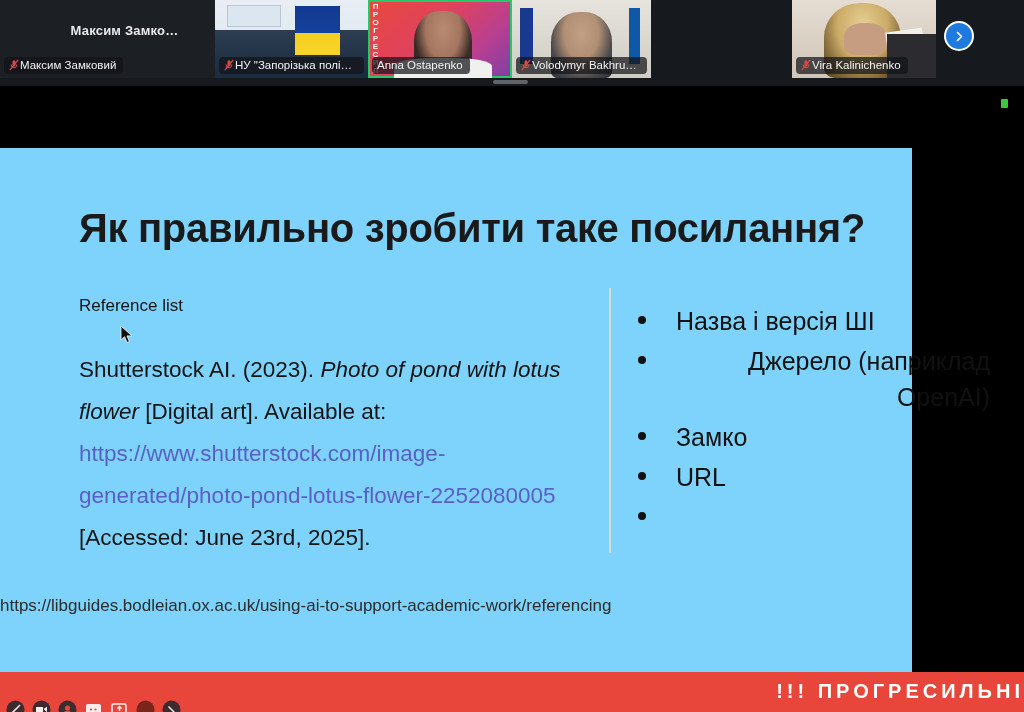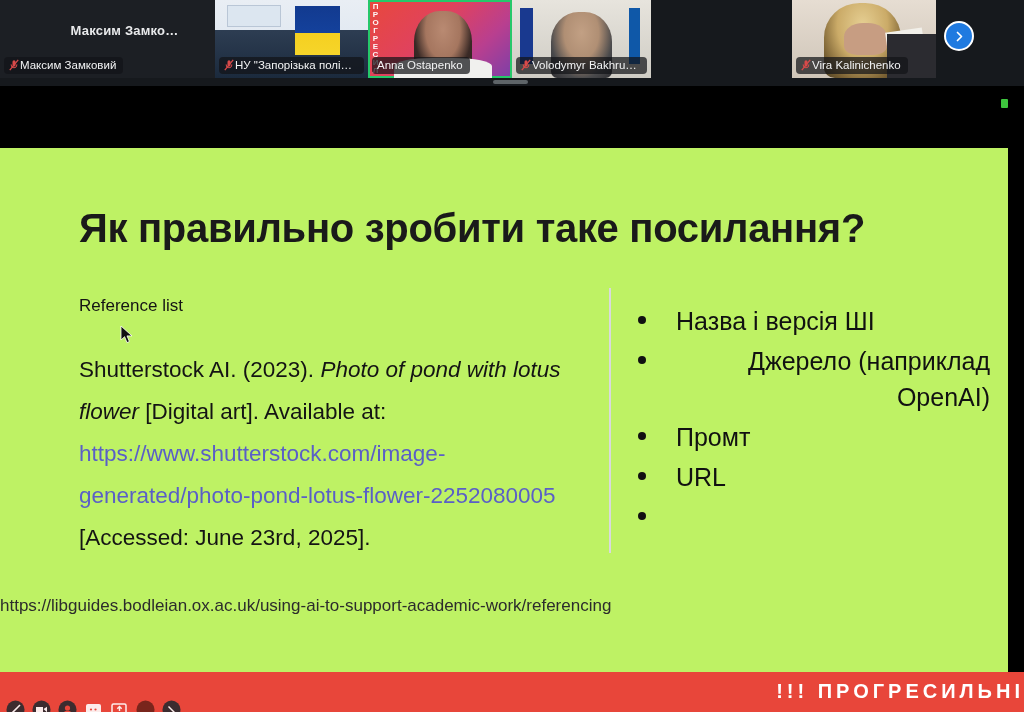--- a/index.html
+++ b/index.html
@@ -144,22 +144,22 @@
     position:absolute; left:0; top:86px; width:1024px; height:62px;
     background:#000;
   }
   #rec-dot {
     position:absolute; left:1001px; top:99px;
     width:7px; height:9px; background:#3ec63e; border-radius:1px;
   }
 
   
   #slide {
-    position:absolute; left:0; top:148px; width:1008px; height:524px;
-    background:#bef264;
+    position:absolute; left:0; top:148px; width:912px; height:524px;
+    background:#7dd3fc;
   }
   #slide-title {
     position:absolute; left:79px; top:58px;
     font-size:40px; font-weight:700; color:#1a1a1a;
     letter-spacing:-.3px; white-space:nowrap;
   }
 
   #column-divider {
     position:absolute; left:609px; top:140px;
     width:2px; height:265px; background:#d9d9dd;
@@ -318,21 +318,21 @@
     <div class="bullet-row">
       <span class="bullet-dot"></span>
       <span class="bullet-text">Назва і версія ШІ</span>
     </div>
     <div class="bullet-row">
       <span class="bullet-dot"></span>
       <span class="bullet-text">Джерело (наприклад OpenAI)</span>
     </div>
     <div class="bullet-row">
       <span class="bullet-dot"></span>
-      <span class="bullet-text">Промт</span>
+      <span class="bullet-text">Замко</span>
     </div>
     <div class="bullet-row">
       <span class="bullet-dot"></span>
       <span class="bullet-text">URL</span>
     </div>
     <div class="bullet-row">
       <span class="bullet-dot"></span>
     </div>
   </div>
 

